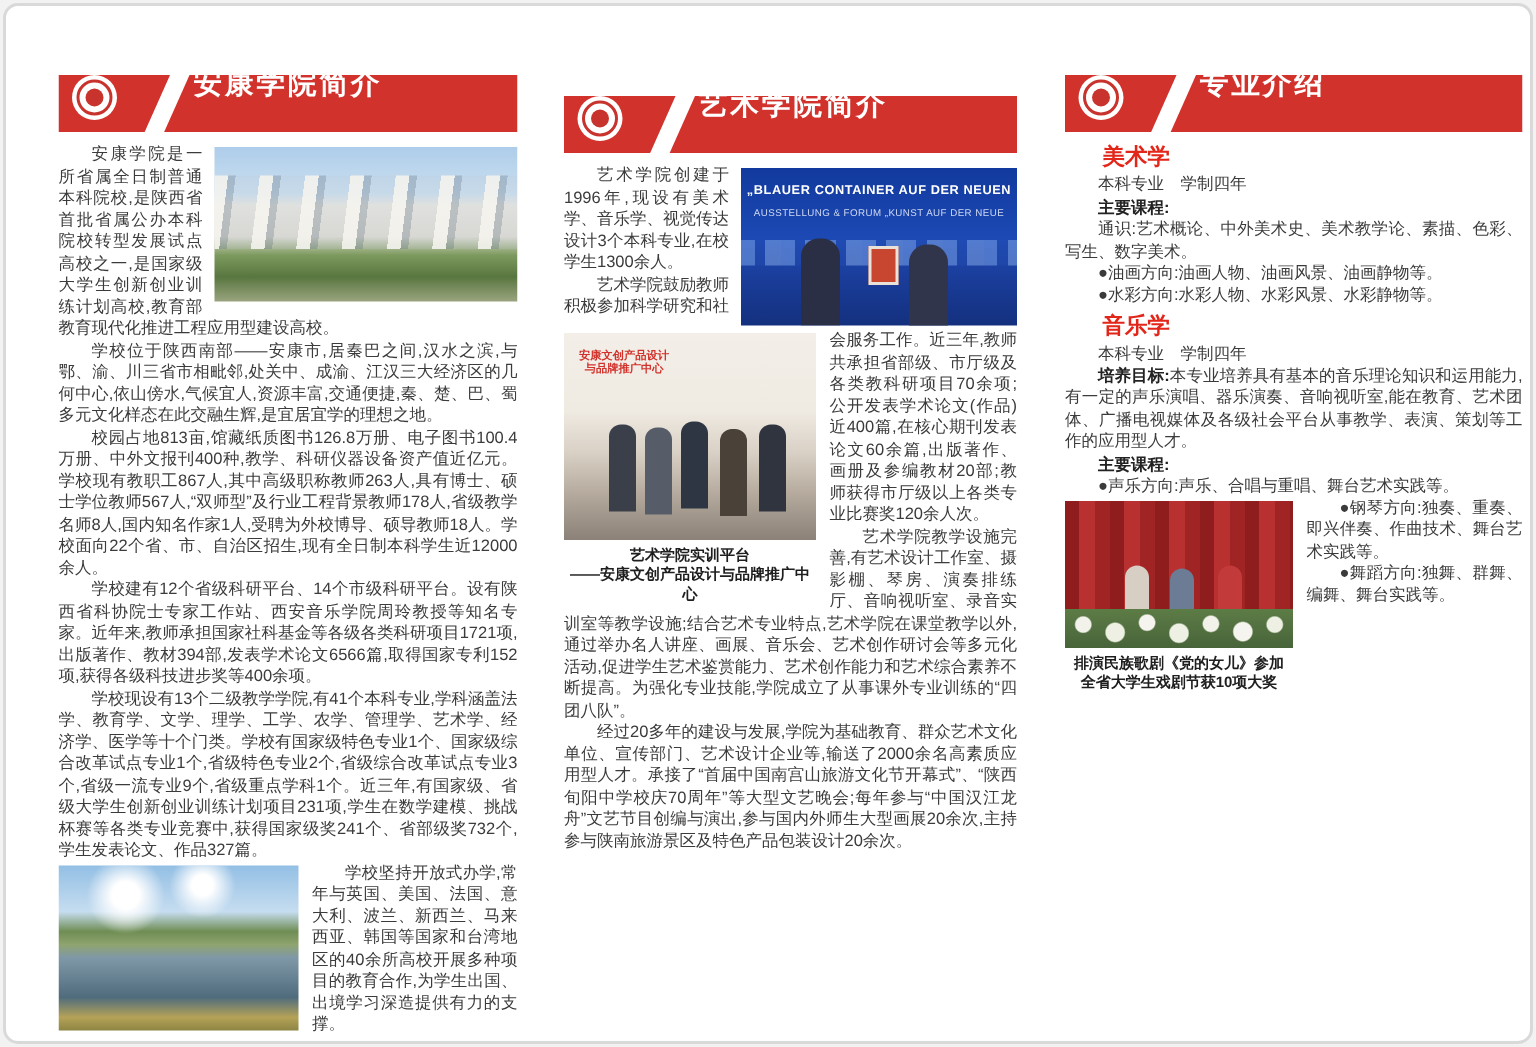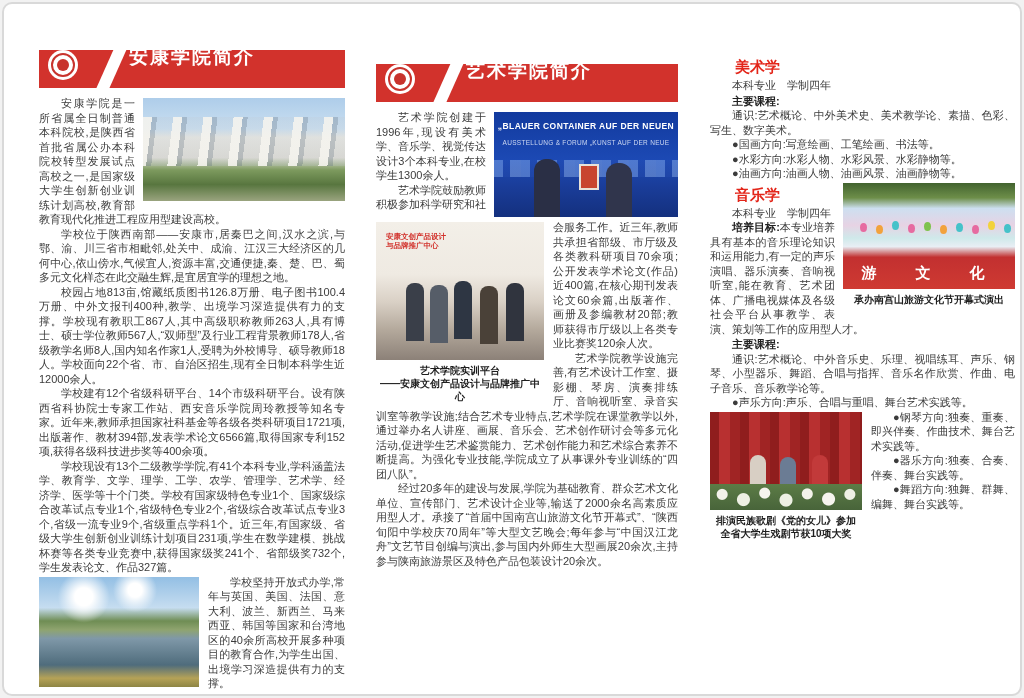--- a/index.html
+++ b/index.html
@@ -105,21 +105,21 @@
     background:
       linear-gradient(180deg,#f3efe8 0%,#efeae2 38%,#d9d0c5 58%,#b4a99c 78%,#8c8178 100%);
   }
   .ph-training .people{
     position:absolute;bottom:14%;left:18%;width:18px;height:42%;
     background:#3a3f49;border-radius:8px 8px 0 0;
     box-shadow:24px 2px 0 0 #565d68,48px -2px 0 0 #2e3643,74px 3px 0 0 #4a4138,100px 0 0 0 #30343e;
   }
   .wall-txt{
     position:absolute;top:7%;left:6%;color:#d2322c;font-weight:bold;
-    font-size:7.5px;line-height:9px;white-space:pre-line;
+    font-size:7.5px;line-height:9px;white-space:pre-line;text-align:center;
   }
   .ph-group{background:linear-gradient(180deg,#b9b6b1 0%,#c6c3be 34%,#a8a5a0 60%,#8f8c88 100%);}
   .ph-group .glass{
     position:absolute;left:0;right:0;top:0;height:52%;
     background:repeating-linear-gradient(90deg,rgba(50,60,70,.75) 0 14px,rgba(170,180,188,.5) 14px 18px,rgba(90,100,110,.65) 18px 34px);
   }
   .ph-group .poster{
     position:absolute;top:12%;left:36%;width:18%;height:46%;background:#f4f2ee;
     transform:rotate(4deg);border:1px solid #cfcac2;
   }
@@ -182,21 +182,21 @@
       <div class="banner-title">安康学院简介</div>
     </div>
     <div class="content">
       <figure class="fig fig-r" style="width:202px">
         <div class="ph ph-campus" style="height:103px">
           <div class="pillars"></div>
         </div>
       </figure>
       <p class="para">安康学院是一所省属全日制普通本科院校,是陕西省首批省属公办本科院校转型发展试点高校之一,是国家级大学生创新创业训练计划高校,教育部教育现代化推进工程应用型建设高校。</p>
       <p class="para">学校位于陕西南部——安康市,居秦巴之间,汉水之滨,与鄂、渝、川三省市相毗邻,处关中、成渝、江汉三大经济区的几何中心,依山傍水,气候宜人,资源丰富,交通便捷,秦、楚、巴、蜀多元文化样态在此交融生辉,是宜居宜学的理想之地。</p>
-      <p class="para">校园占地813亩,馆藏纸质图书126.8万册、电子图书100.4万册、中外文报刊400种,教学、出境学习深造提供有力的支撑。学校现有教职工867人,其中高级职称教师263人,具有博士、硕士学位教师567人,“双师型”及行业工程背景教师178人,省级教学名师8人,国内知名作家1人,受聘为外校博导、硕导教师18人。学校面向22个省、市、自治区招生,现有全日制本科学生近12000余人。</p>
+      <p class="para">校园占地813亩,馆藏纸质图书126.8万册、电子图书100.4万册、中外文报刊400种,教学、科研仪器设备资产值近亿元。学校现有教职工867人,其中高级职称教师263人,具有博士、硕士学位教师567人,“双师型”及行业工程背景教师178人,省级教学名师8人,国内知名作家1人,受聘为外校博导、硕导教师18人。学校面向22个省、市、自治区招生,现有全日制本科学生近12000余人。</p>
       <p class="para">学校建有12个省级科研平台、14个市级科研平台。设有陕西省科协院士专家工作站、西安音乐学院周玲教授等知名专家。近年来,教师承担国家社科基金等各级各类科研项目1721项,出版著作、教材394部,发表学术论文6566篇,取得国家专利152项,获得各级科技进步奖等400余项。</p>
       <p class="para">学校现设有13个二级教学学院,有41个本科专业,学科涵盖法学、教育学、文学、理学、工学、农学、管理学、艺术学、经济学、医学等十个门类。学校有国家级特色专业1个、国家级综合改革试点专业1个,省级特色专业2个,省级综合改革试点专业3个,省级一流专业9个,省级重点学科1个。近三年,有国家级、省级大学生创新创业训练计划项目231项,学生在数学建模、挑战杯赛等各类专业竞赛中,获得国家级奖241个、省部级奖732个,学生发表论文、作品327篇。</p>
       <figure class="fig fig-l" style="width:160px">
         <div class="ph ph-lake" style="height:110px"></div>
       </figure>
       <p class="para">学校坚持开放式办学,常年与英国、美国、法国、意大利、波兰、新西兰、马来西亚、韩国等国家和台湾地区的40余所高校开展多种项目的教育合作,为学生出国、出境学习深造提供有力的支撑。</p>
     </div>
   </div>
 
   <div class="panel panel-2">
@@ -229,50 +229,49 @@
         <figcaption>艺术学院实训平台
 ——安康文创产品设计与品牌推广中心</figcaption>
       </figure>
       <p class="para">艺术学院鼓励教师积极参加科学研究和社会服务工作。近三年,教师共承担省部级、市厅级及各类教科研项目70余项;公开发表学术论文(作品)近400篇,在核心期刊发表论文60余篇,出版著作、画册及参编教材20部;教师获得市厅级以上各类专业比赛奖120余人次。</p>
       <p class="para">艺术学院教学设施完善,有艺术设计工作室、摄影棚、琴房、演奏排练厅、音响视听室、录音实训室等教学设施;结合艺术专业特点,艺术学院在课堂教学以外,通过举办名人讲座、画展、音乐会、艺术创作研讨会等多元化活动,促进学生艺术鉴赏能力、艺术创作能力和艺术综合素养不断提高。为强化专业技能,学院成立了从事课外专业训练的“四团八队”。</p>
       <p class="para">经过20多年的建设与发展,学院为基础教育、群众艺术文化单位、宣传部门、艺术设计企业等,输送了2000余名高素质应用型人才。承接了“首届中国南宫山旅游文化节开幕式”、“陕西旬阳中学校庆70周年”等大型文艺晚会;每年参与“中国汉江龙舟”文艺节目创编与演出,参与国内外师生大型画展20余次,主持参与陕南旅游景区及特色产品包装设计20余次。</p>
     </div>
   </div>
 
   <div class="panel panel-3">
+    <div class="banner">
+      <div class="seal">
+        <div class="seal-ring">
+          <div class="seal-core"></div>
+        </div>
+      </div>
+      <div class="slash"></div>
+      <div class="banner-title">专业介绍</div>
+    </div>
     <div class="content">
 
       <h3 class="major-title">美术学</h3>
       <p class="sub">本科专业　学制四年</p>
       <p class="lbl">主要课程:</p>
       <p class="para">通识:艺术概论、中外美术史、美术教学论、素描、色彩、写生、数字美术。</p>
-      <p class="bullet">●国画方向:写意绘画、工笔绘画、书法等。</p>
+      <p class="bullet">●油画方向:油画人物、油画风景、油画静物等。</p>
       <p class="bullet">●水彩方向:水彩人物、水彩风景、水彩静物等。</p>
-      <p class="bullet">●油画方向:油画人物、油画风景、油画静物等。</p>
-
-      <figure class="fig fig-r" style="width:172px">
-        <div class="ph ph-stage" style="height:106px">
-          <div class="dancers"></div>
-          <div class="stage-txt">游　文　化</div>
-        </div>
-        <figcaption style="white-space:nowrap;margin:4px -6px 0;">承办南宫山旅游文化节开幕式演出</figcaption>
-      </figure>
+
       <h3 class="major-title">音乐学</h3>
       <p class="sub">本科专业　学制四年</p>
       <p class="para"><b class="obj-label">培养目标:</b><span>本专业培养具有基本的音乐理论知识和运用能力,有一定的声乐演唱、器乐演奏、音响视听室,能在教育、艺术团体、广播电视媒体及各级社会平台从事教学、表演、策划等工作的应用型人才。</span></p>
       <p class="lbl">主要课程:</p>
-      <p class="para">通识:艺术概论、中外音乐史、乐理、视唱练耳、声乐、钢琴、小型器乐、舞蹈、合唱与指挥、音乐名作欣赏、作曲、电子音乐、音乐教学论等。</p>
       <p class="bullet">●声乐方向:声乐、合唱与重唱、舞台艺术实践等。</p>
       <figure class="fig fig-l" style="width:152px">
         <div class="ph ph-opera" style="height:98px">
           <div class="performers"></div>
           <div class="flowers"></div>
         </div>
         <figcaption>排演民族歌剧《党的女儿》参加
 全省大学生戏剧节获10项大奖</figcaption>
       </figure>
       <p class="bullet">●钢琴方向:独奏、重奏、即兴伴奏、作曲技术、舞台艺术实践等。</p>
-      <p class="bullet">●器乐方向:独奏、合奏、伴奏、舞台实践等。</p>
       <p class="bullet">●舞蹈方向:独舞、群舞、编舞、舞台实践等。</p>
     </div>
   </div>
 
 </div>
 
 </body></html>

